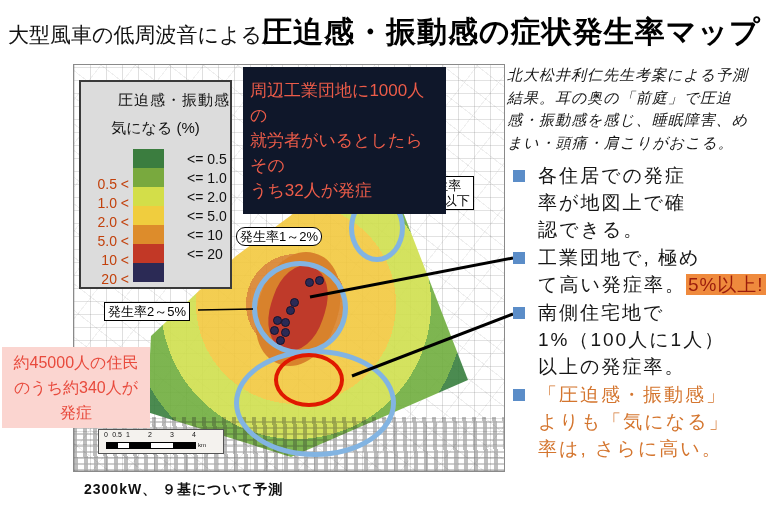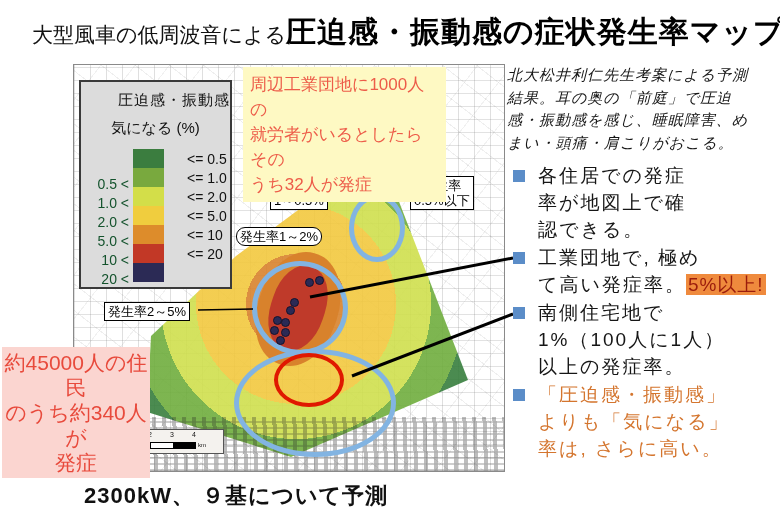--- a/index.html
+++ b/index.html
@@ -5,21 +5,21 @@
   html,body{margin:0;padding:0;}
   body{
     width:780px;height:515px;position:relative;background:#ffffff;
     font-family:"Liberation Sans","DejaVu Sans",sans-serif;color:#1a1a1a;
     overflow:hidden;
   }
   .ml{white-space:pre-line;}
 
   
   .title{position:absolute;left:8px;top:12px;white-space:nowrap;}
-  .title .tp{font-size:21px;font-weight:400;color:#111;margin-left:24px;}
+  .title .tp{font-size:21px;font-weight:400;color:#111;}
   .title .tm{font-size:30px;font-weight:700;color:#000;letter-spacing:1px;}
 
   
   .map-frame{
     position:absolute;left:73px;top:64px;width:430px;height:406px;
     border:1px solid #8a8a8a;background:#fff;z-index:1;overflow:hidden;
   }
   .map-texture{
     position:absolute;left:0;top:0;right:0;bottom:0;
     background:
@@ -67,52 +67,52 @@
 
   
   .legend{
     position:absolute;left:79px;top:80px;width:153px;height:209px;z-index:6;
     background:#dcdcdc;border:2px solid #3a3a3a;box-sizing:border-box;
   }
   .legend .ltitle{font-size:15px;color:#111;text-align:right;margin-top:9px;letter-spacing:1px;}
   .legend .ltitle2{font-size:15px;color:#111;text-align:center;margin-top:9px;}
   .lrows{margin-top:11px;}
   .lrow{display:flex;align-items:center;height:19px;}
-  .ll{width:48px;text-align:right;font-size:14px;color:#14532d;padding-right:4px;margin-top:13px;}
+  .ll{width:48px;text-align:right;font-size:14px;color:#c2410c;padding-right:4px;margin-top:13px;}
   .lsw{width:31px;height:19px;display:inline-block;}
   .lr{font-size:14px;color:#111;padding-left:7px;margin-left:16px;}
 
   
   .note-blue{
     position:absolute;left:243px;top:67px;width:203px;z-index:6;
-    background:#fef9c3;color:#ed5c49;font-size:17px;line-height:25px;padding:5px 7px;box-sizing:border-box;
+    background:#0f172a;color:#ed5c49;font-size:17px;line-height:25px;padding:11px 7px;box-sizing:border-box;
   }
   .note-pink{
     position:absolute;left:2px;top:347px;width:148px;z-index:6;
-    background:#fbd5d0;color:#e84a3c;font-size:21px;line-height:25px;padding:3px 2px;
+    background:#fbd5d0;color:#e84a3c;font-size:16px;line-height:25px;padding:3px 2px;
     text-align:center;box-sizing:border-box;
   }
 
   
   .lines-svg{position:absolute;left:0;top:0;width:780px;height:515px;z-index:7;pointer-events:none;}
 
   
   .intro{
     position:absolute;left:507px;top:64px;width:270px;z-index:8;
     font-size:15px;line-height:22.5px;color:#161616;letter-spacing:1px;font-style:italic;
   }
   .bullet{position:absolute;left:513px;z-index:8;}
   .bsq{position:absolute;left:0;top:8px;width:12px;height:12px;background:#5b8dc8;}
   .btxt{margin-left:25px;width:245px;font-size:19px;line-height:27px;color:#161616;letter-spacing:2px;}
   .b1{top:162px;} .b2{top:244px;} .b3{top:299px;} .b4{top:381px;}
   .b4 .btxt{color:#d4752e;}
   .hl{background:#ef8a3d;color:#9b1c0c;padding:0 2px;letter-spacing:1px;text-align:right;}
 
   
-  .caption{position:absolute;left:84px;top:481px;font-size:22px;font-weight:600;color:#111;letter-spacing:1px;}
+  .caption{position:absolute;left:84px;top:481px;font-size:14px;font-weight:600;color:#111;letter-spacing:1px;}
 </style>
 </head>
 <body>
 
 <div class="title">
   <span class="tp">大型風車の低周波音による</span><span class="tm">圧迫感・振動感の症状発生率マップ</span>
 </div>
 
 <div class="map-frame">
   <div class="map-texture"></div>

